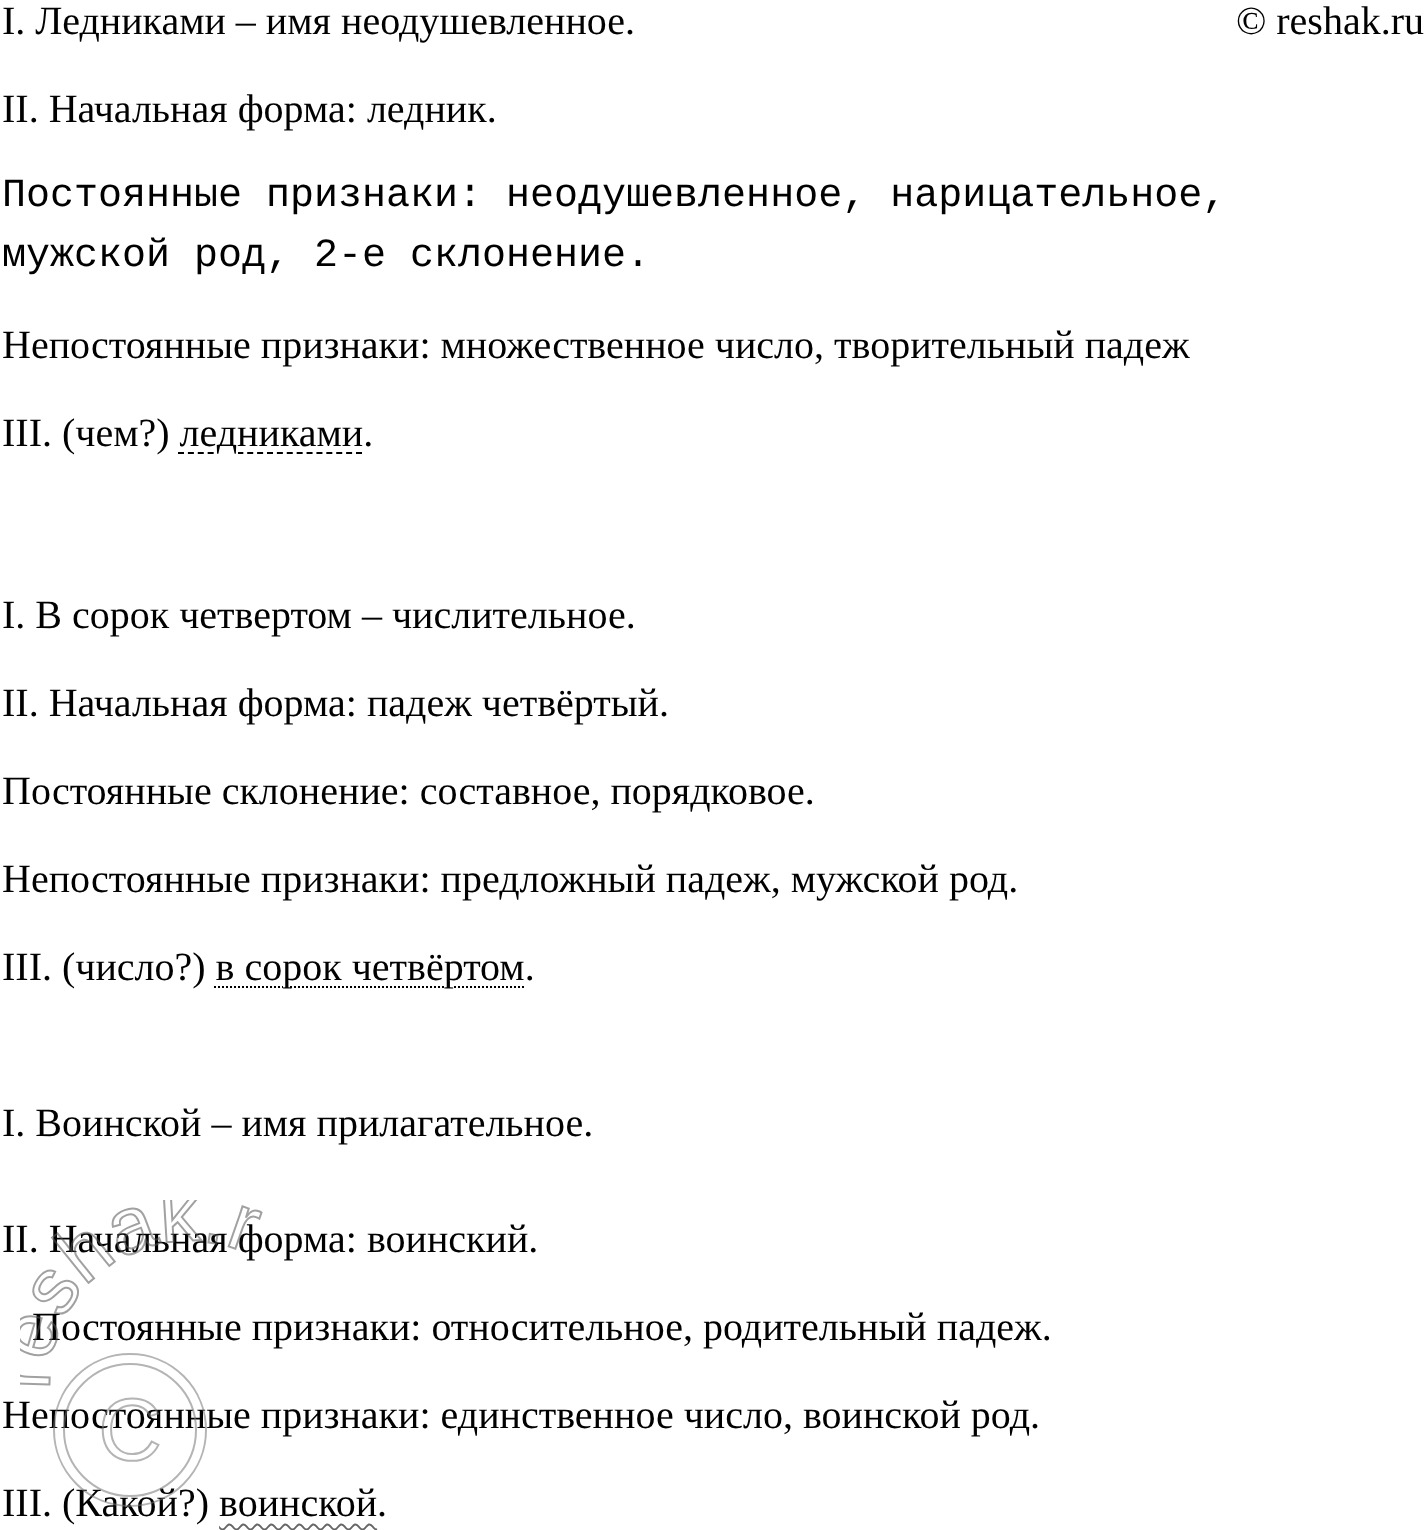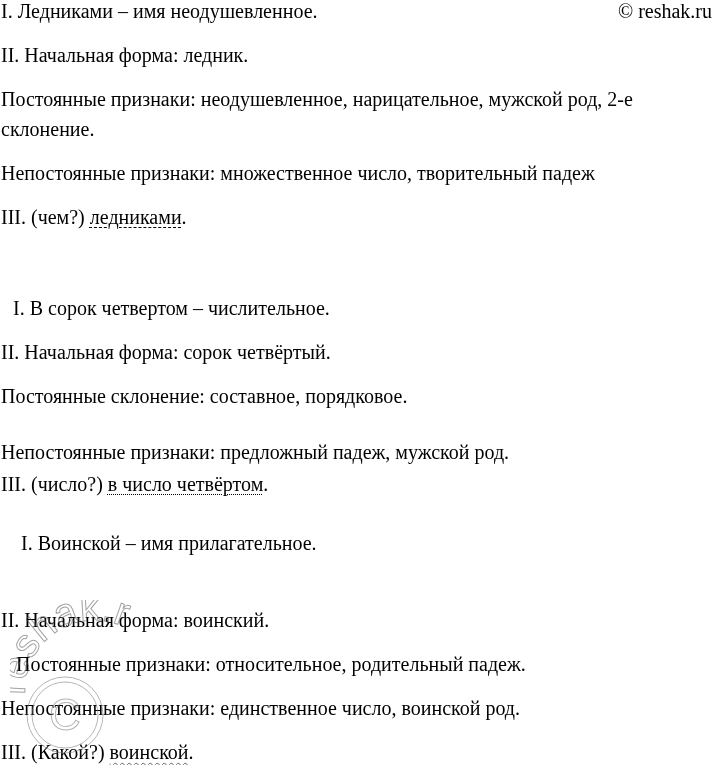--- a/index.html
+++ b/index.html
@@ -20,20 +20,21 @@
       position: absolute;
       left: 1px;
       white-space: nowrap;
       line-height: 22px;
     }
     .para {
       position: absolute;
       left: 1px;
       width: 636px;
       line-height: 30px;
+      font-family: Liberation Mono, monospace;
     }
     .copyright {
       position: absolute;
       right: 2px;
       top: 0px;
       line-height: 22px;
       text-align: right;
     }
     .u-dashed {
       text-decoration: underline dashed #000;
@@ -71,31 +72,31 @@
   <div class="line" style="top:0px;">I. Ледниками – имя неодушевленное.</div>
   <div class="line" style="top:44px;">II. Начальная форма: ледник.</div>
   <div class="para" style="top:84px;">Постоянные признаки: неодушевленное, нарицательное, мужской род, 2-е склонение.</div>
   <div class="line" style="top:162px;">Непостоянные признаки: множественное число, творительный падеж</div>
   <div class="line" style="top:206px;">
     <span>III. (чем?) </span><span class="u-dashed">ледниками</span><span>.</span>
   </div>
 </div>
 
 <div>
-  <div class="line" style="top:297px;padding-left:12px;">I. В сорок четвертом – числительное.</div>
-  <div class="line" style="top:341px;">II. Начальная форма: сорок четвёртый.</div>
+  <div class="line" style="top:297px;">I. В сорок четвертом – числительное.</div>
+  <div class="line" style="top:341px;">II. Начальная форма: падеж четвёртый.</div>
   <div class="line" style="top:385px;">Постоянные склонение: составное, порядковое.</div>
-  <div class="line" style="top:441px;">Непостоянные признаки: предложный падеж, мужской род.</div>
+  <div class="line" style="top:429px;">Непостоянные признаки: предложный падеж, мужской род.</div>
   <div class="line" style="top:473px;">
-    <span>III. (число?) </span><span class="u-dotted">в число четвёртом</span><span>.</span>
+    <span>III. (число?) </span><span class="u-dotted">в сорок четвёртом</span><span>.</span>
   </div>
 </div>
 
 <div>
-  <div class="line" style="top:532px;padding-left:20px;">I. Воинской – имя прилагательное.</div>
+  <div class="line" style="top:551px;">I. Воинской – имя прилагательное.</div>
   <div class="line" style="top:609px;">II. Начальная форма: воинский.</div>
   <div class="line" style="top:653px;margin-left:15px;">Постоянные признаки: относительное, родительный падеж.</div>
   <div class="line" style="top:697px;">Непостоянные признаки: единственное число, воинской род.</div>
   <div class="line" style="top:741px;">
     <span>III. (Какой?) </span><span class="u-wavy">воинской</span><span>.</span>
   </div>
 </div>
 
 <svg class="watermark" viewBox="0 0 170 170" xmlns="http://www.w3.org/2000/svg">
   <defs>

